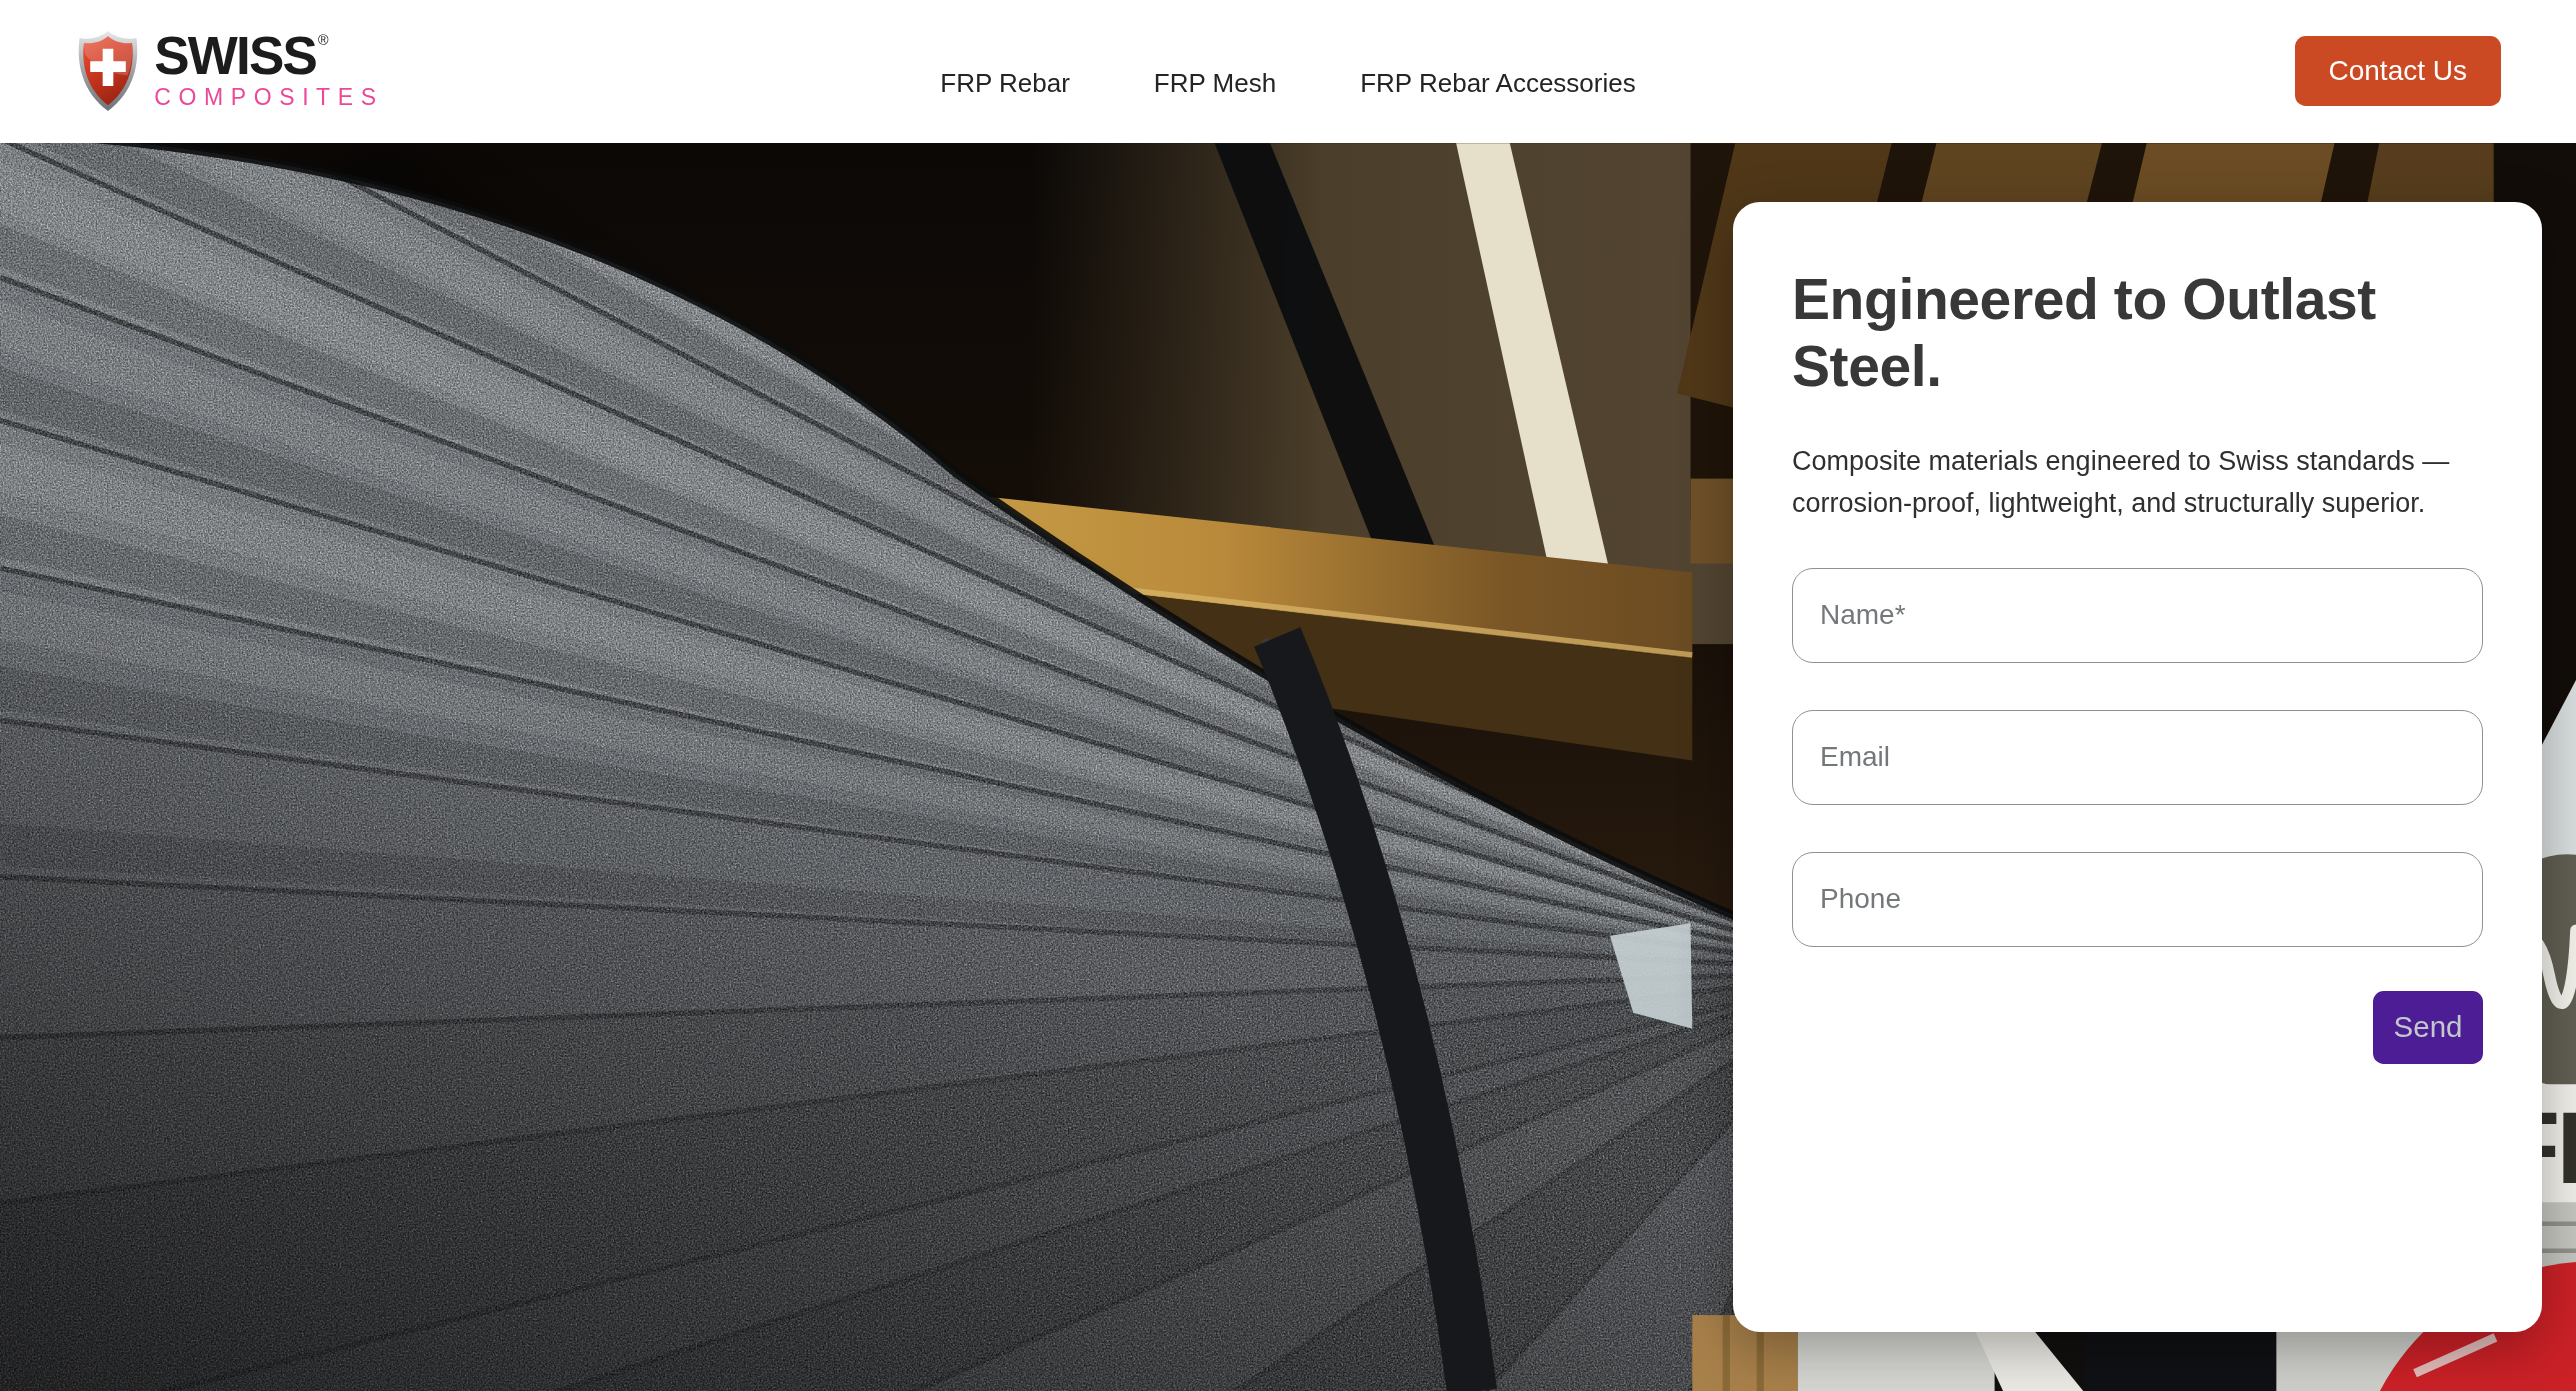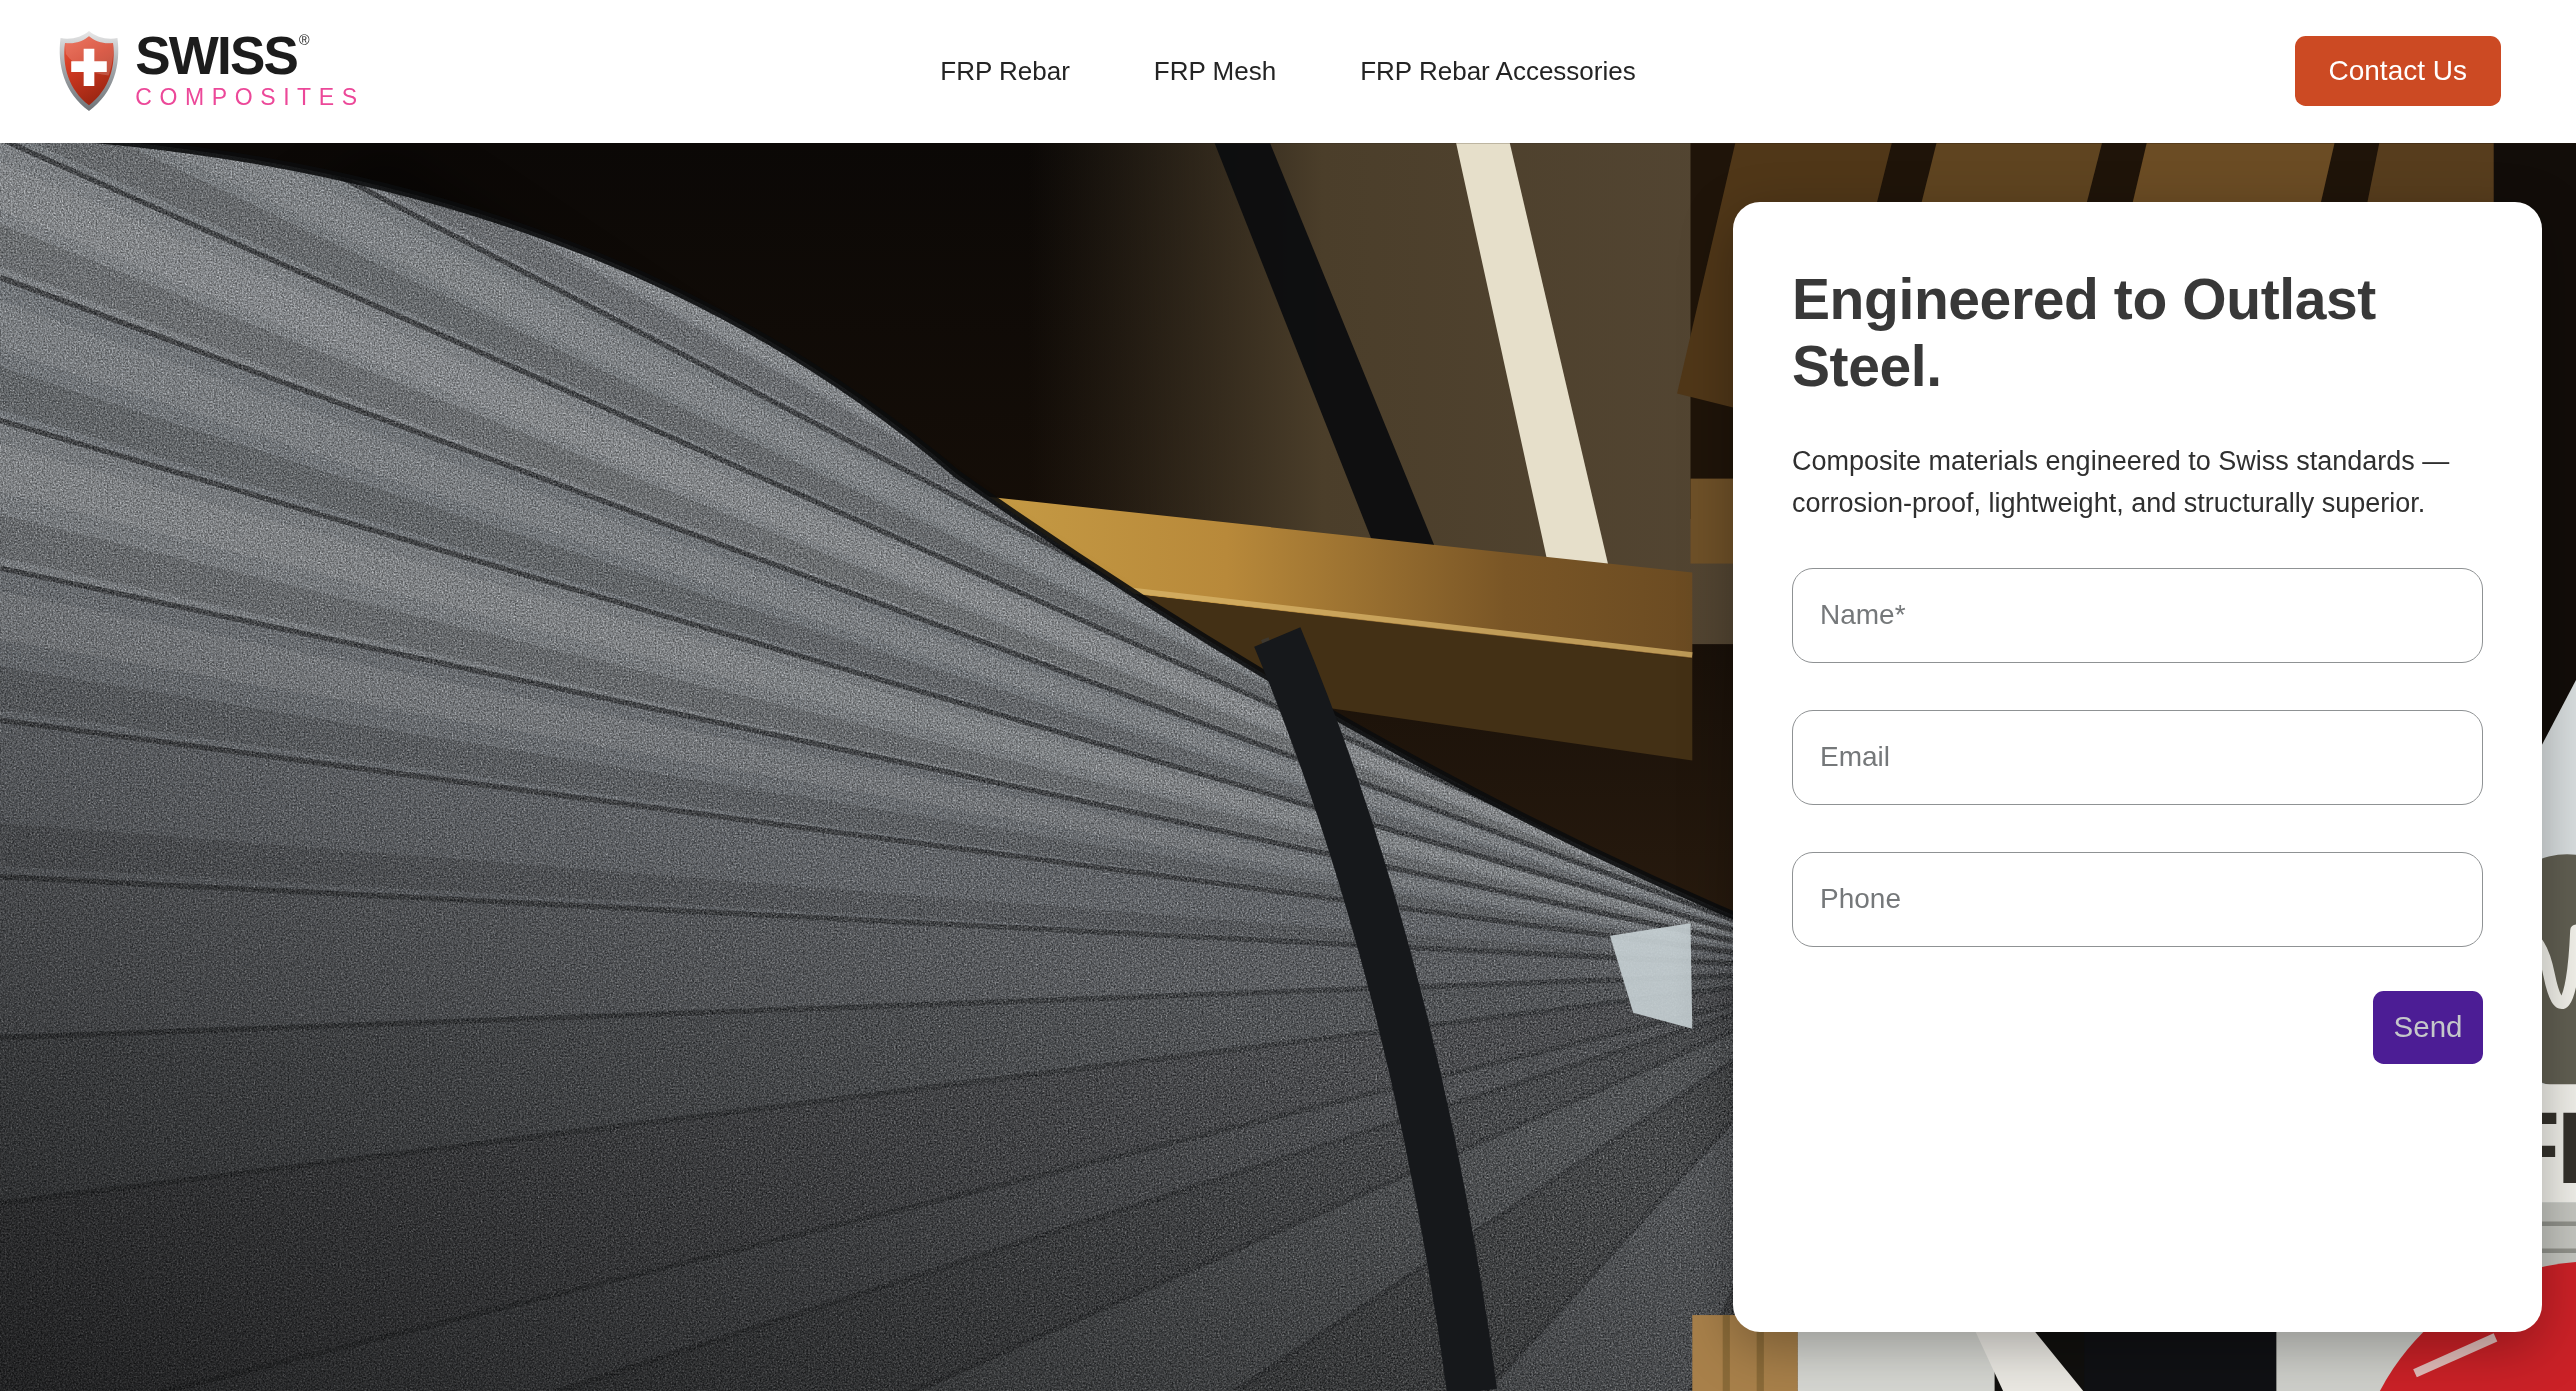--- a/index.html
+++ b/index.html
@@ -4,28 +4,28 @@
 <style>
   * { margin:0; padding:0; box-sizing:border-box; }
   html,body { width:2576px; height:1392px; background:#000; font-family:"Liberation Sans", sans-serif; }
   .stage { position:relative; width:2576px; height:1392px; overflow:hidden; background:#11100e; }
 
   
   .photo { position:absolute; inset:0; width:2576px; height:1392px; display:block; }
 
   
   .header { position:absolute; top:0; left:0; width:2576px; height:143px; background:#ffffff; z-index:5; }
-  .brand { position:absolute; left:57px; top:29px; display:flex; align-items:center; gap:14.3px; cursor:pointer; }
+  .brand { position:absolute; left:76px; top:29px; display:flex; align-items:center; gap:14.3px; cursor:pointer; }
   .brand-shield { width:64px; height:84px; }
   .brand-text { display:flex; flex-direction:column; }
   .brand-word-row { display:flex; align-items:flex-start; line-height:1; }
   .brand-word { font-size:53px; font-weight:bold; letter-spacing:-1.8px; color:#1c1c1c; line-height:0.95; }
   .brand-reg { font-size:14.3px; color:#1c1c1c; margin-top:1.8px; margin-left:1.8px; }
   .brand-sub { font-size:23px; letter-spacing:7.6px; color:#ec4899; margin-top:2.7px; }
-  .nav { position:absolute; left:50%; transform:translateX(-50%); top:0; height:143px; display:flex; align-items:center; gap:84px; }
+  .nav { position:absolute; left:50%; transform:translateX(-50%); top:12px; height:143px; display:flex; align-items:center; gap:84px; }
   .nav a { font-size:26px; color:#242424; text-decoration:none; white-space:nowrap; }
   .contact-btn { position:absolute; right:75px; top:36px; height:70px; padding:0 34px; background:#cc4a23; color:#ffffff;
                  border:none; border-radius:10.7px; font-size:28px; font-family:"Liberation Sans", sans-serif; cursor:pointer; }
 
   
   .card { position:absolute; left:1733px; top:202px; width:809px; height:1130px; background:#ffffff; border-radius:27px;
           box-shadow:0 16px 54px rgba(0,0,0,.30); padding:64px 59px 57px 59px; z-index:4; }
   .card h1 { font-size:57px; line-height:1.18; font-weight:bold; color:#383838; letter-spacing:-0.4px; }
   .card .desc { margin-top:39px; font-size:27px; line-height:1.58; color:#2f2f2f; }
   .fld { width:100%; height:95px; margin-top:47px; border:1.8px solid #8f9294; border-radius:21px; padding:0 27px;

